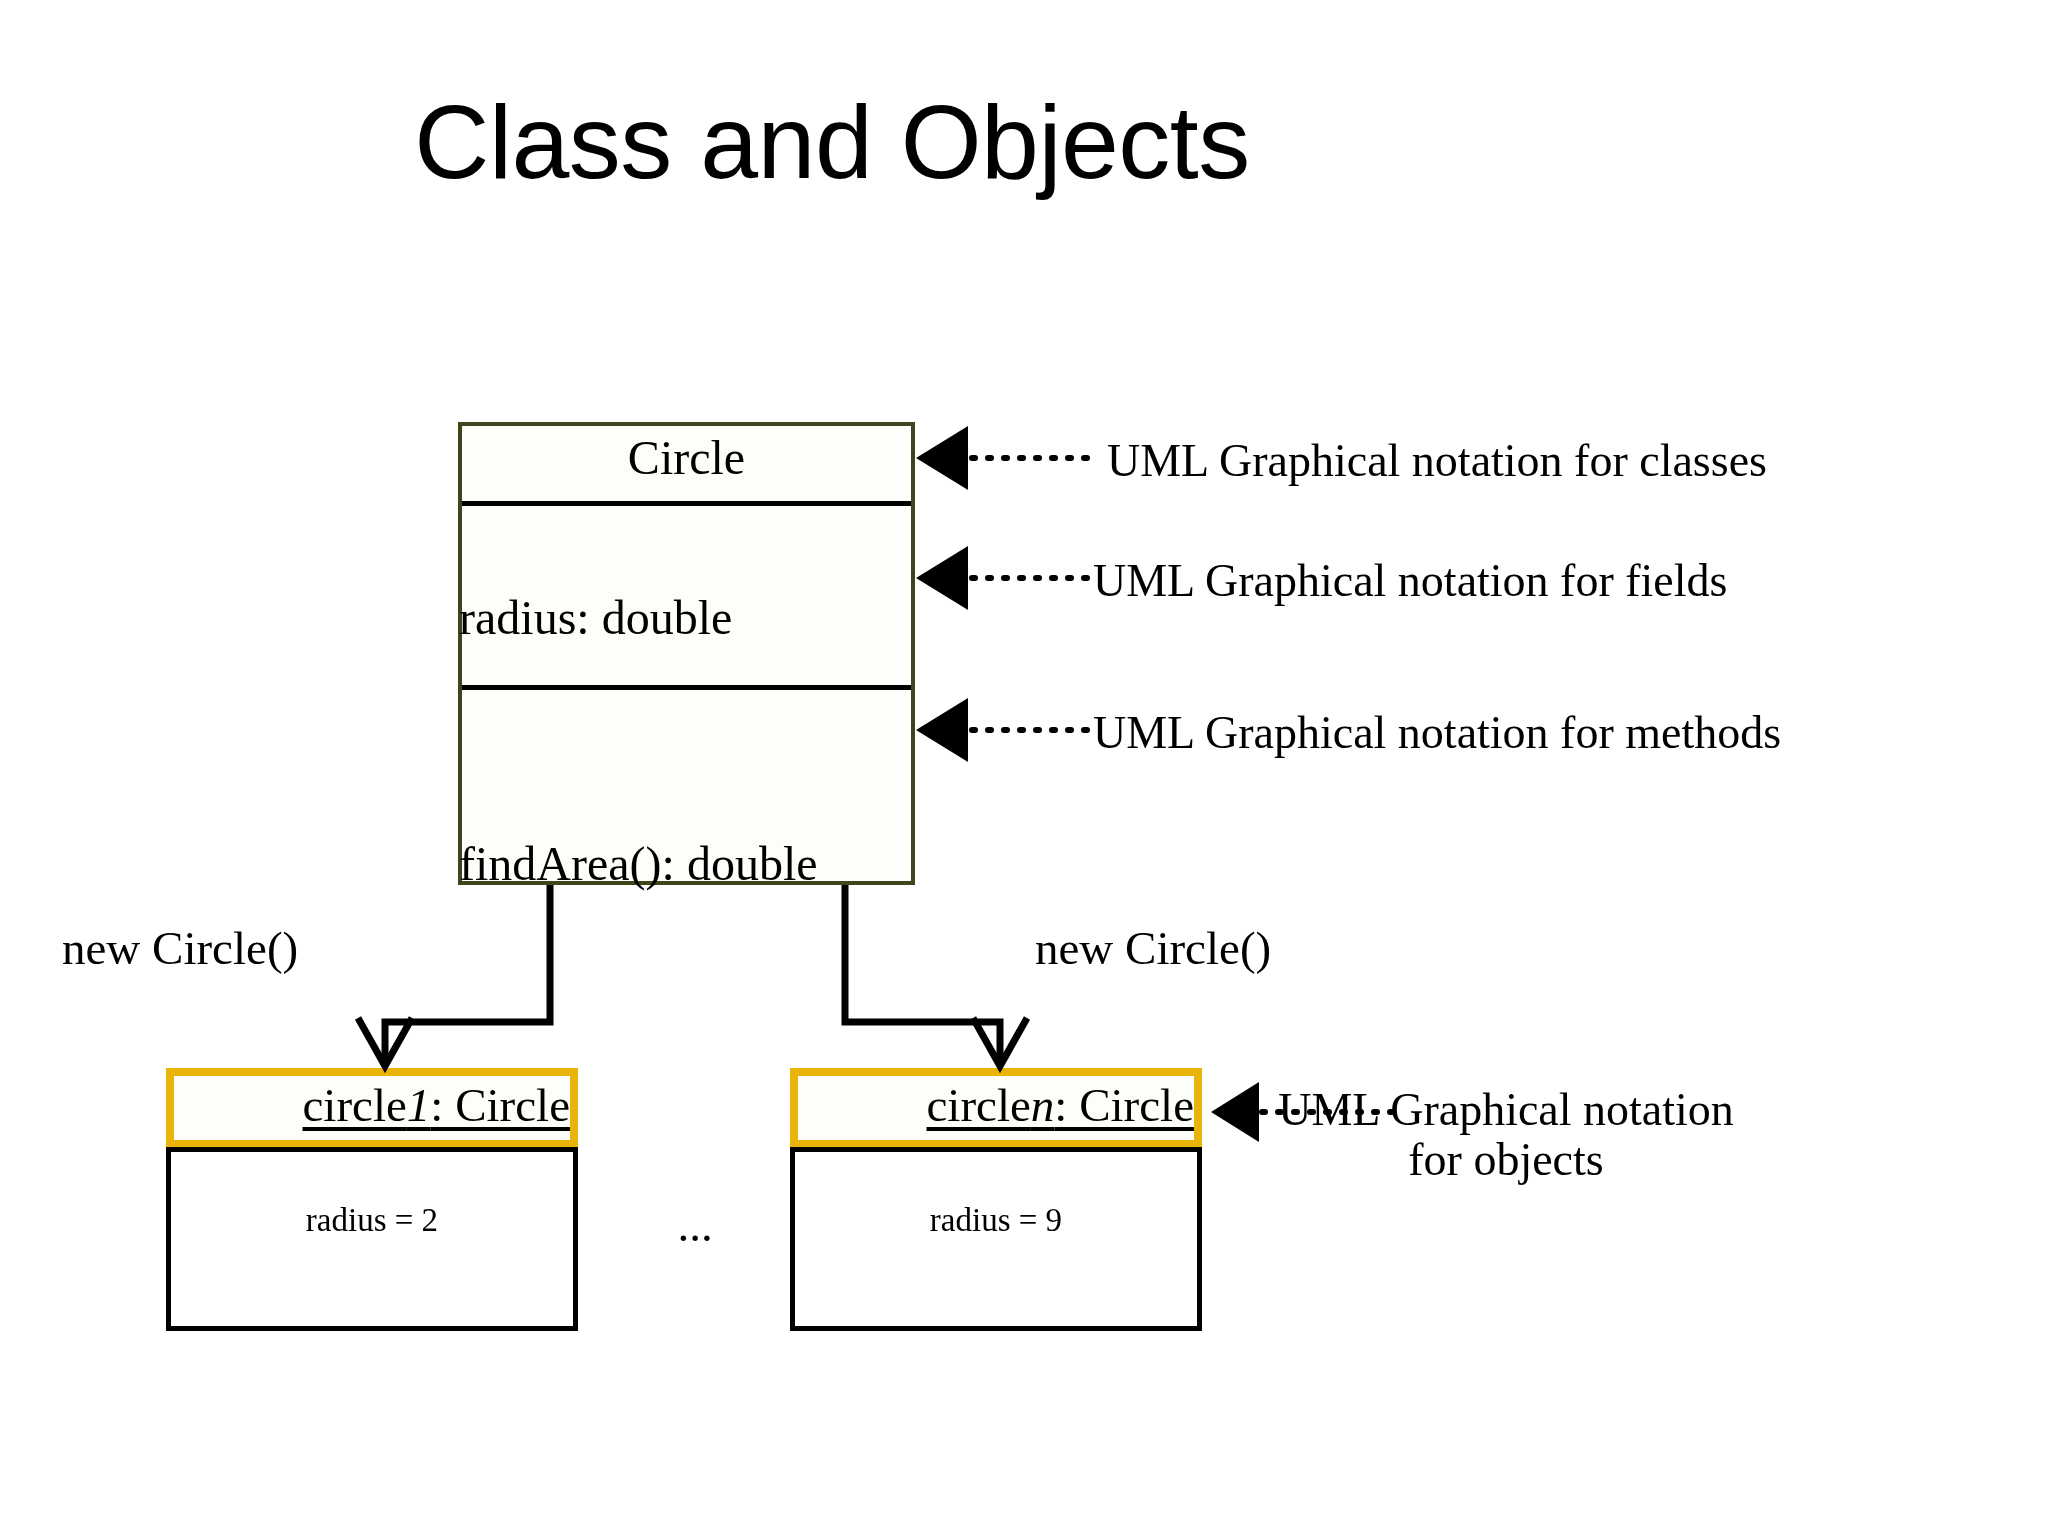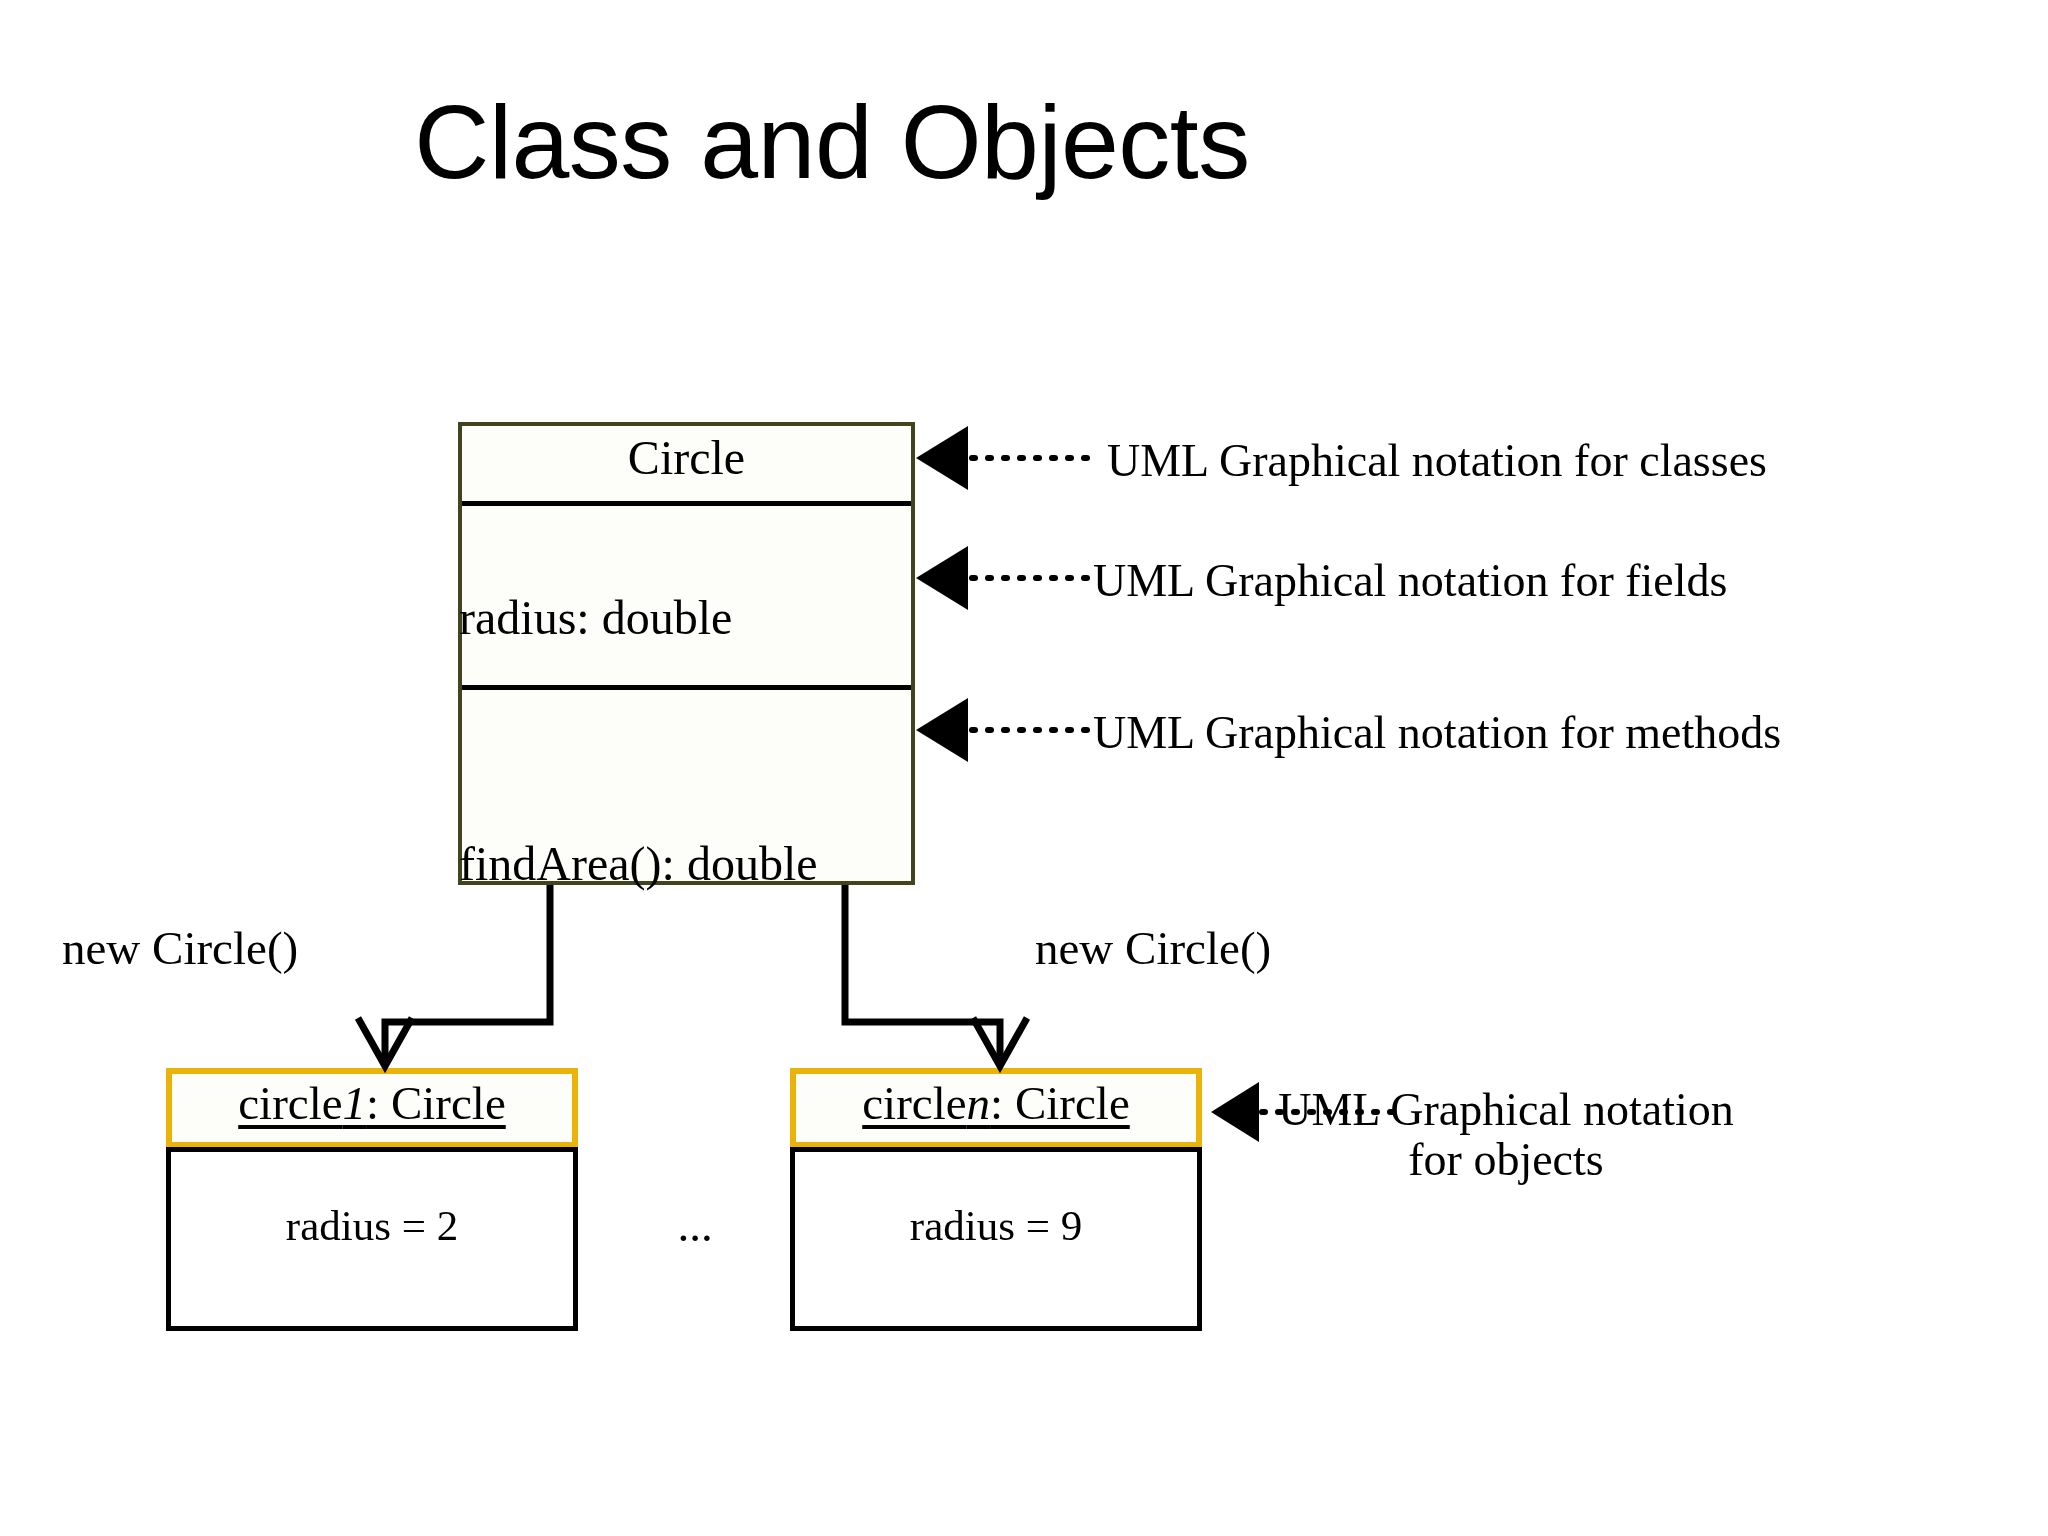--- a/index.html
+++ b/index.html
@@ -102,23 +102,23 @@
   #object-box-1 { left: 166px; top: 1068px; }
   #object-box-n { left: 790px; top: 1068px; }
 
   .object-header {
     position: absolute;
     left: 0;
     top: 0;
     width: 100%;
     height: 80px;
     box-sizing: border-box;
-    border: 6px solid #eab308;
+    border: 8px solid #eab308;
     background: #fdfdf9;
-    text-align: center;
+    text-align: right;
   }
   .object-header .cell-text {
     position: absolute;
     left: 0;
     right: 0;
     top: 6px;
     font-size: 47px;
     line-height: 1;
     white-space: nowrap;
   }
@@ -139,21 +139,21 @@
     box-sizing: border-box;
     border: 5px solid #000000;
     background: #ffffff;
     text-align: center;
   }
   .object-body .cell-text {
     position: absolute;
     left: 0;
     right: 0;
     top: 52px;
-    font-size: 43px;
+    font-size: 33px;
     line-height: 1;
     white-space: nowrap;
   }
 
   
   #objects-ellipsis {
     position: absolute;
     left: 655px;
     top: 1202px;
     width: 80px;

